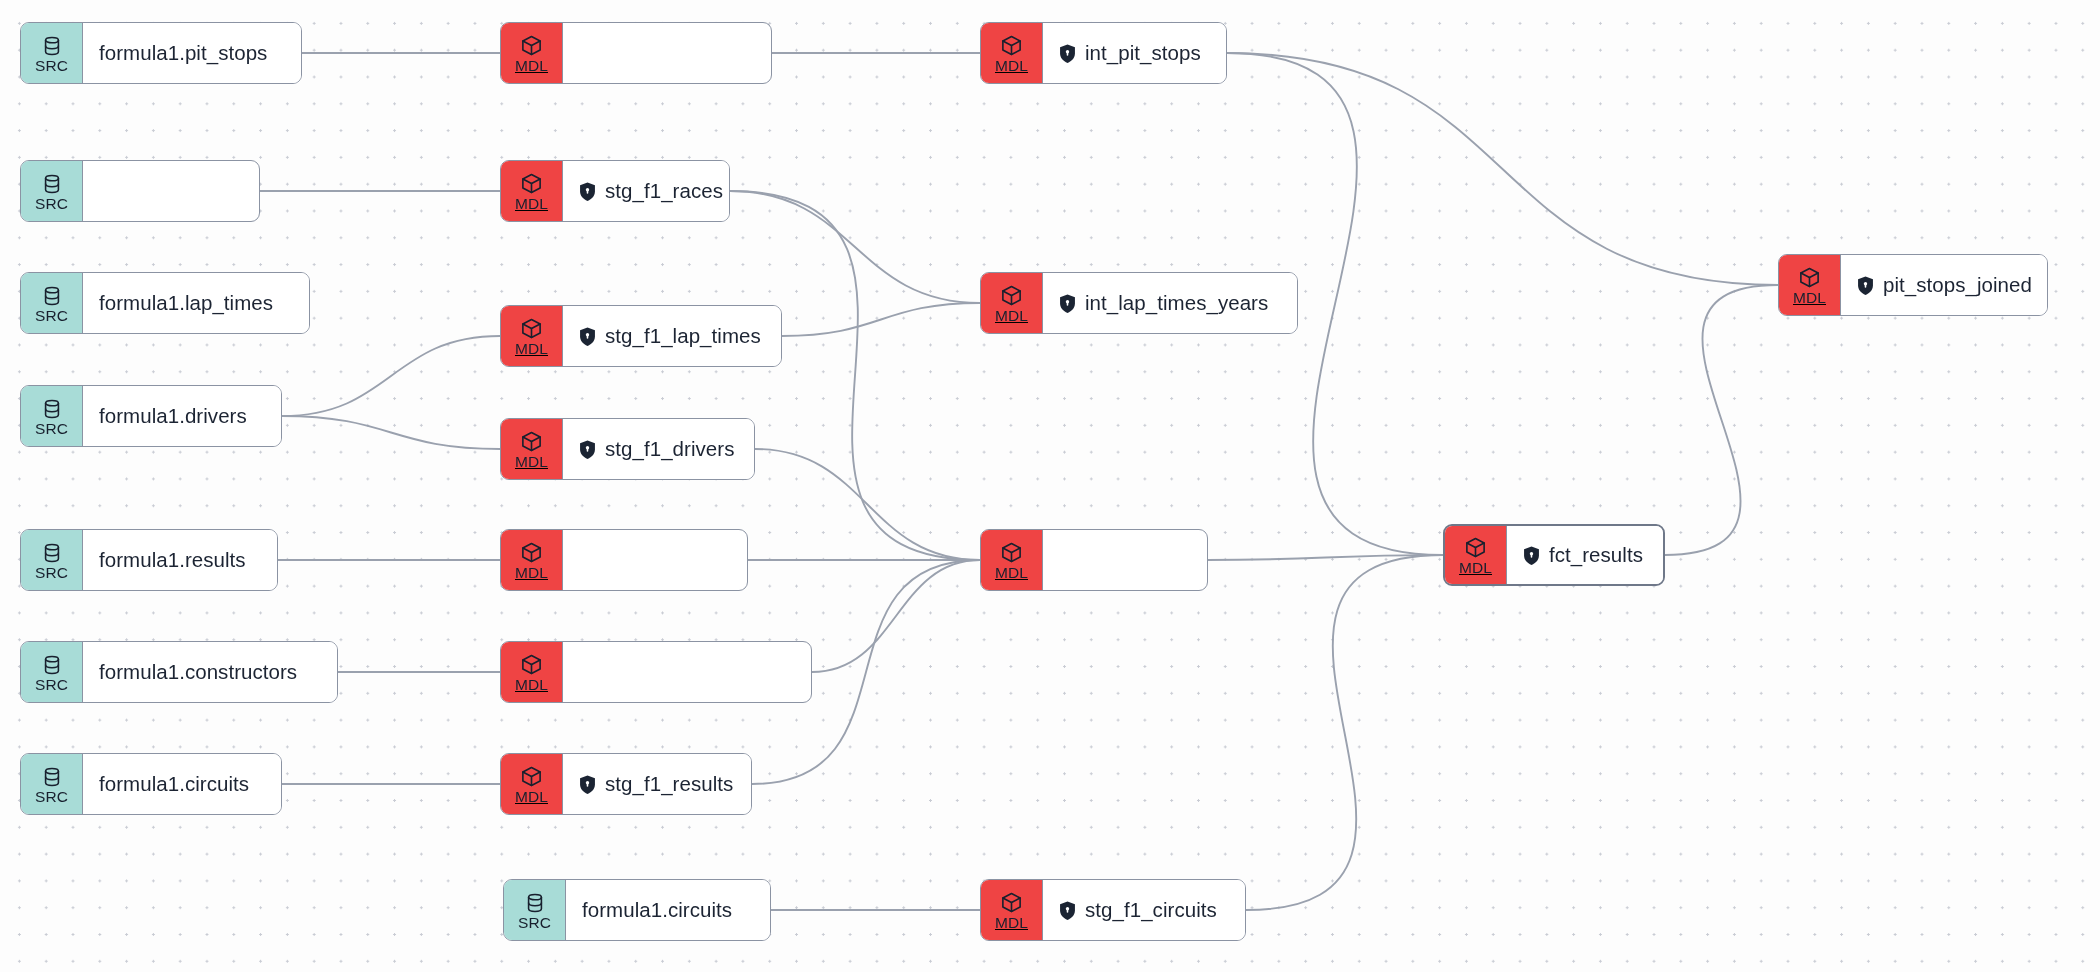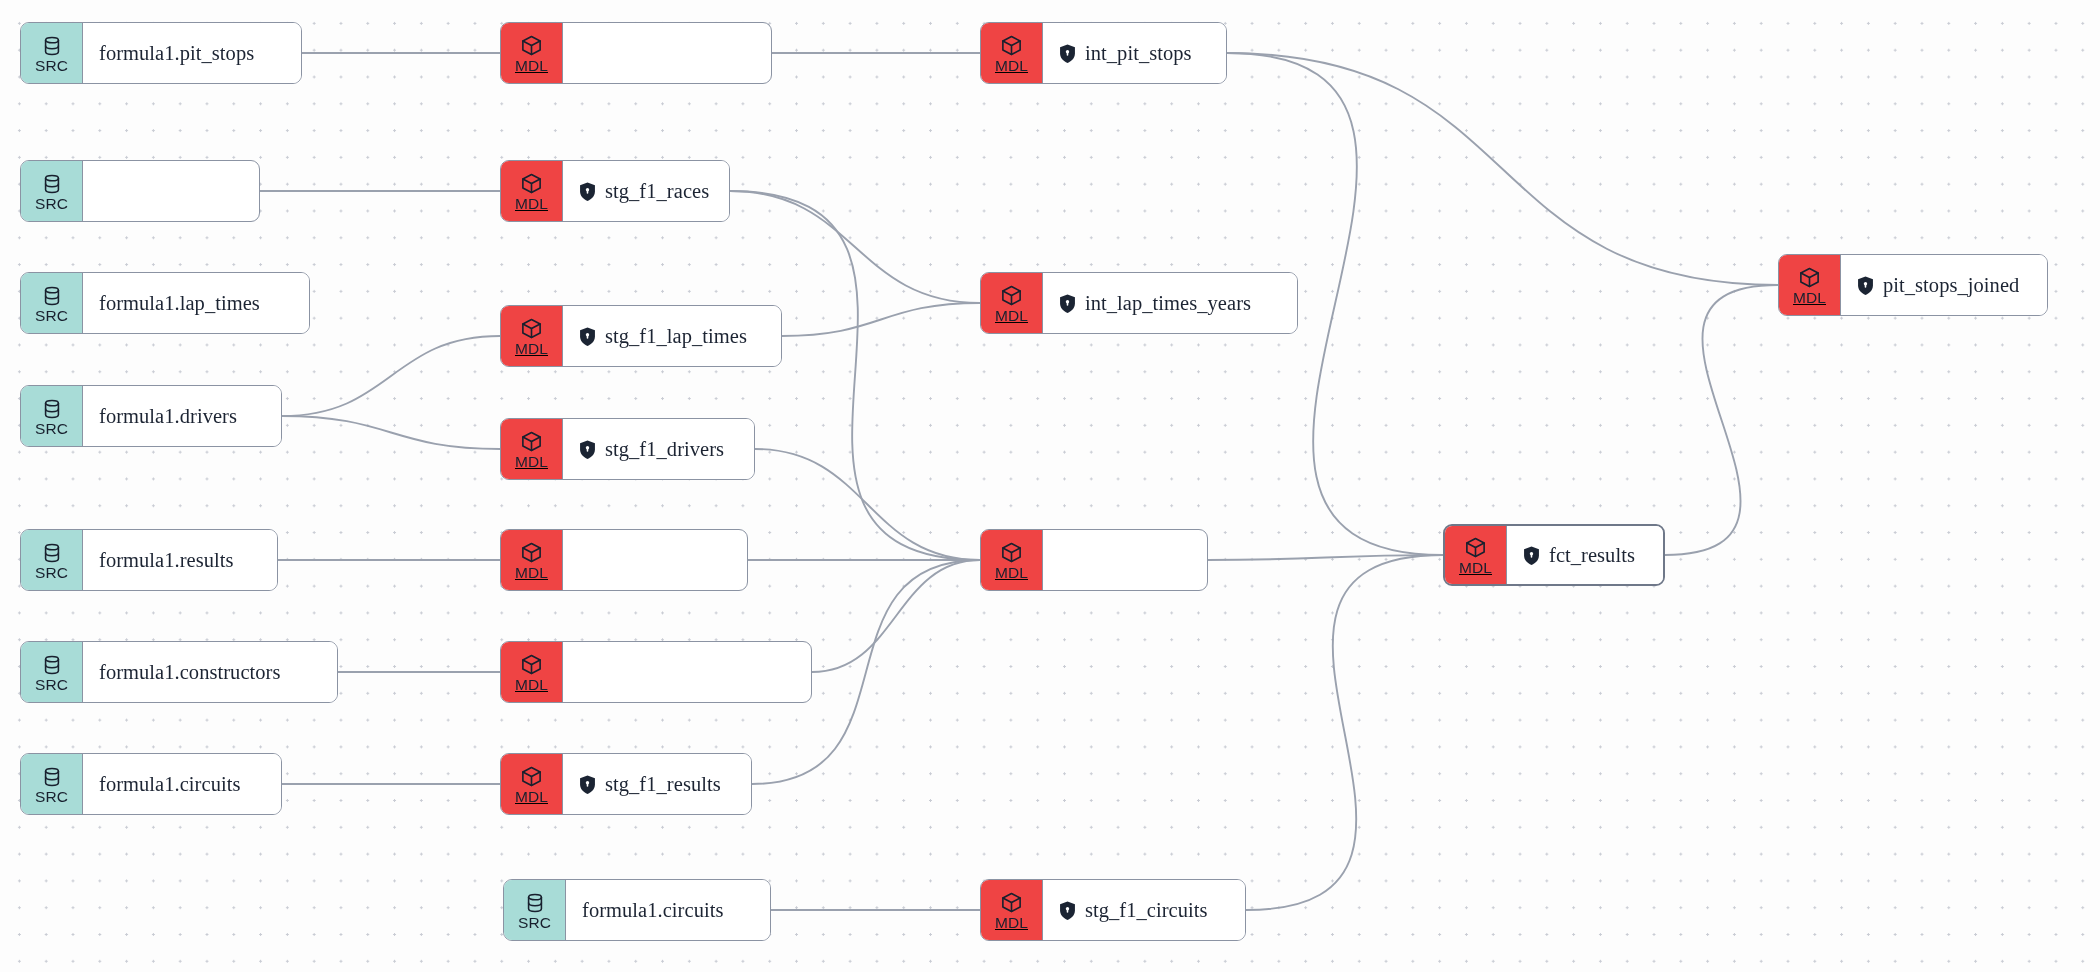--- a/index.html
+++ b/index.html
@@ -103,21 +103,21 @@
     flex-shrink: 0;
     line-height: 0;
   }
 
   .node-label {
     font-size: 20.5px;
     font-weight: 400;
     color: #1c2433;
     white-space: nowrap;
     letter-spacing: 0.05px;
-    font-family: Liberation Serif, serif;
+    font-family: Liberation Sans, sans-serif;
   }
 </style>
 </head>
 <body>
 
 <div id="canvas">
   <svg id="edge-layer" width="2100" height="972" viewBox="0 0 2100 972" xmlns="http://www.w3.org/2000/svg">
       <path class="edge" d="M 302 53 C 401 53, 401 53, 500 53"></path>
       <path class="edge" d="M 260 191 C 380 191, 380 191, 500 191"></path>
       <path class="edge" d="M 282 416 C 391 416, 391 336, 500 336"></path>

